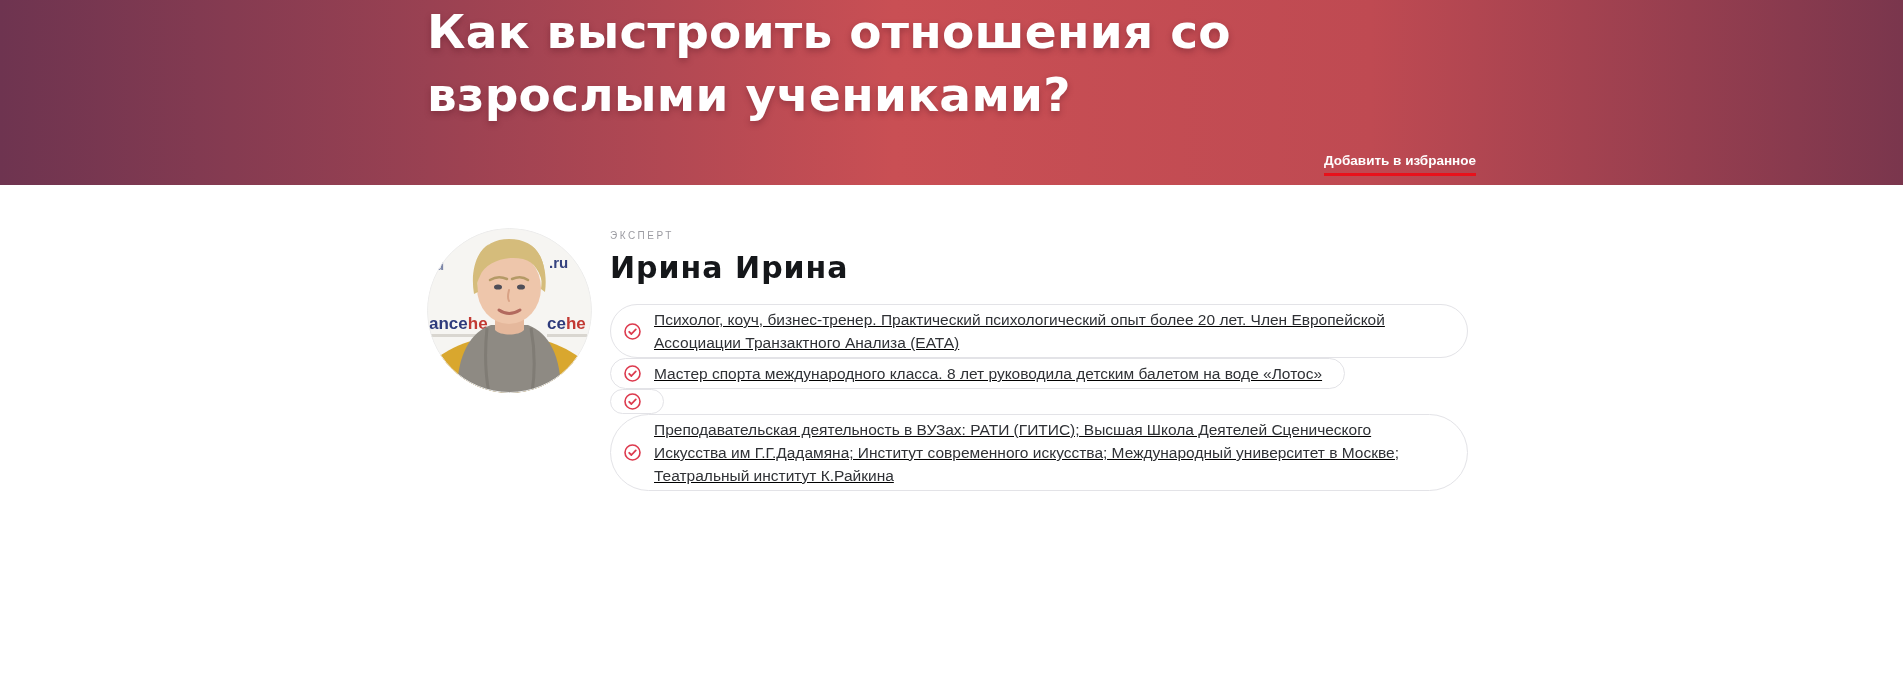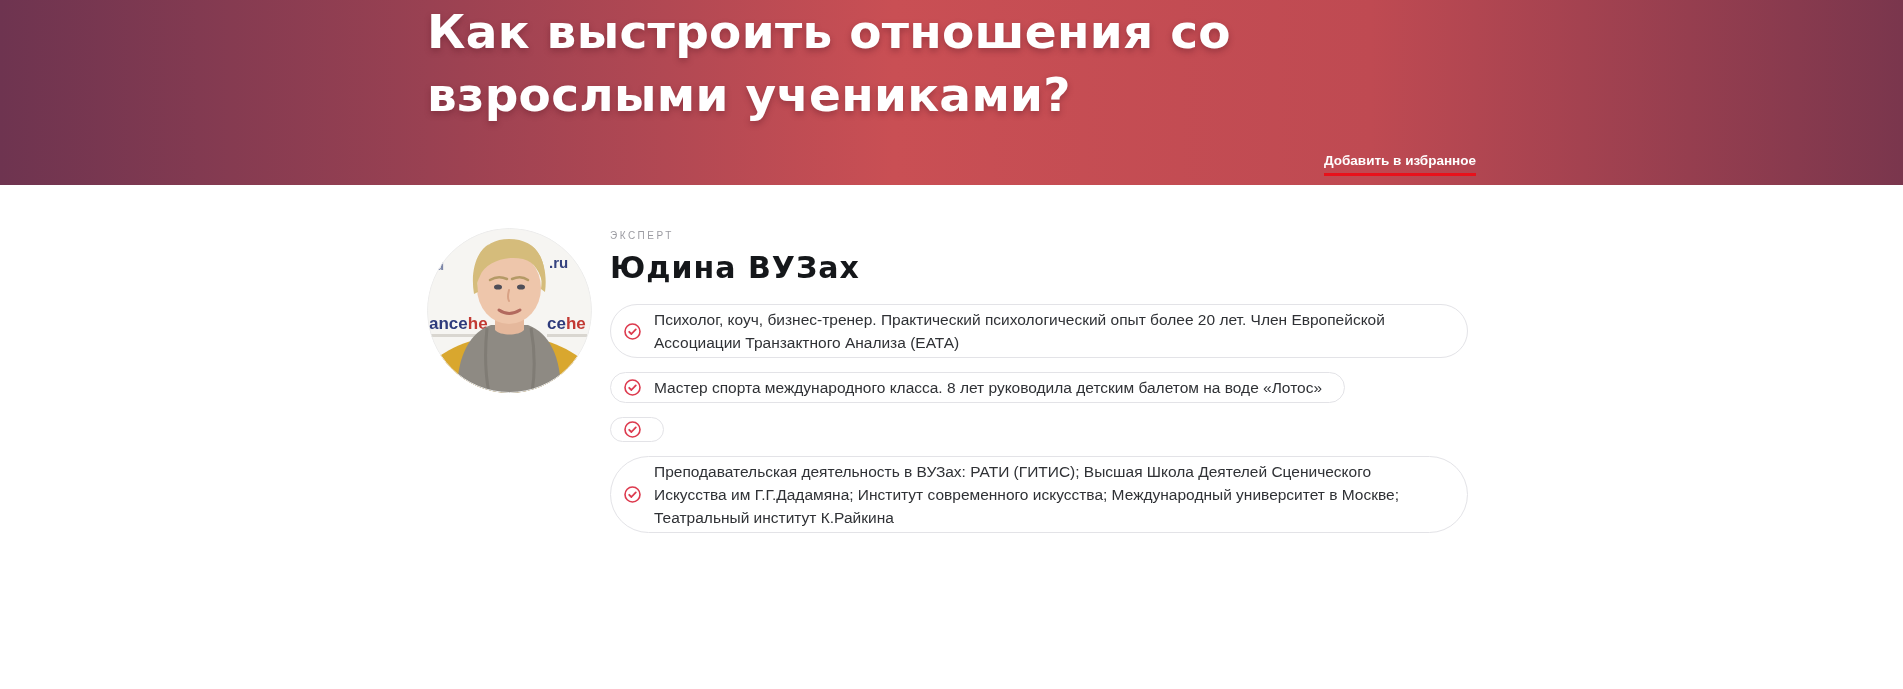--- a/index.html
+++ b/index.html
@@ -78,21 +78,21 @@
     letter-spacing:1px;
     color:var(--name-text,#15171a);
   }
   .creds{
     list-style:none;
     margin:18px 0 0 0;
     padding:0;
     display:flex;
     flex-direction:column;
     align-items:flex-start;
-    gap:14px;
+    text-decoration:underline;
   }
   .cred{
     box-sizing:border-box;
     display:inline-flex;
     align-items:center;
     gap:13px;
     max-width:858px;
     padding:3px 22px 3px 13px;
     border:1px solid var(--pill-border,#e3e3e7);
     border-radius:44px;
@@ -158,21 +158,21 @@
         <path d="M82,62 q-2,8 0,11" stroke="#d8a285" stroke-width="2" fill="none" stroke-linecap="round"></path>
 
         <path d="M72,82 q10,7 21,0" stroke="#b26a5e" stroke-width="3" fill="none" stroke-linecap="round"></path>
       </g>
       <circle cx="82.5" cy="82.5" r="82" fill="none" stroke="#ececec" stroke-width="1"></circle>
     </svg>
   </div>
 
   <div class="info">
     <div class="kicker">ЭКСПЕРТ</div>
-    <h2 class="expert-name">Юдина ВУЗах</h2>
+    <h2 class="expert-name">Ирина Ирина</h2>
     <ul class="creds">
   <li class="cred">
     <span class="check">
       <svg width="17" height="17" viewBox="0 0 17 17" xmlns="http://www.w3.org/2000/svg">
         <circle cx="8.5" cy="8.5" r="7.5" fill="none" stroke="var(--check-icon,#dd3a4e)" stroke-width="1.6"></circle>
         <path d="M5.2,8.8 L7.4,11 L11.8,6.4" fill="none" stroke="var(--check-icon,#dd3a4e)" stroke-width="1.8" stroke-linecap="round" stroke-linejoin="round"></path>
       </svg>
     </span>
     <span class="cred-text">Психолог, коуч, бизнес-тренер. Практический психологический опыт более 20 лет. Член Европейской Ассоциации Транзактного Анализа (ЕАТА)</span>
   </li>

